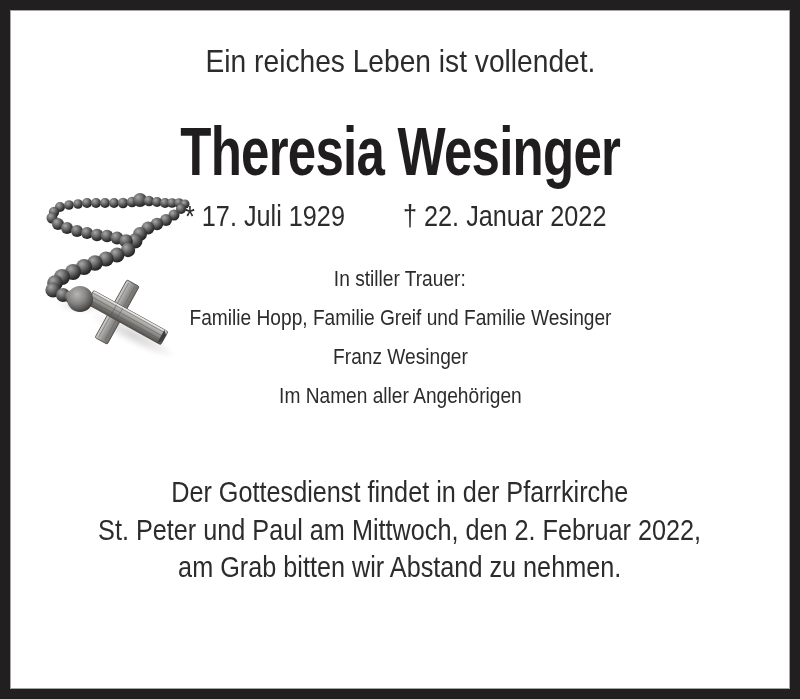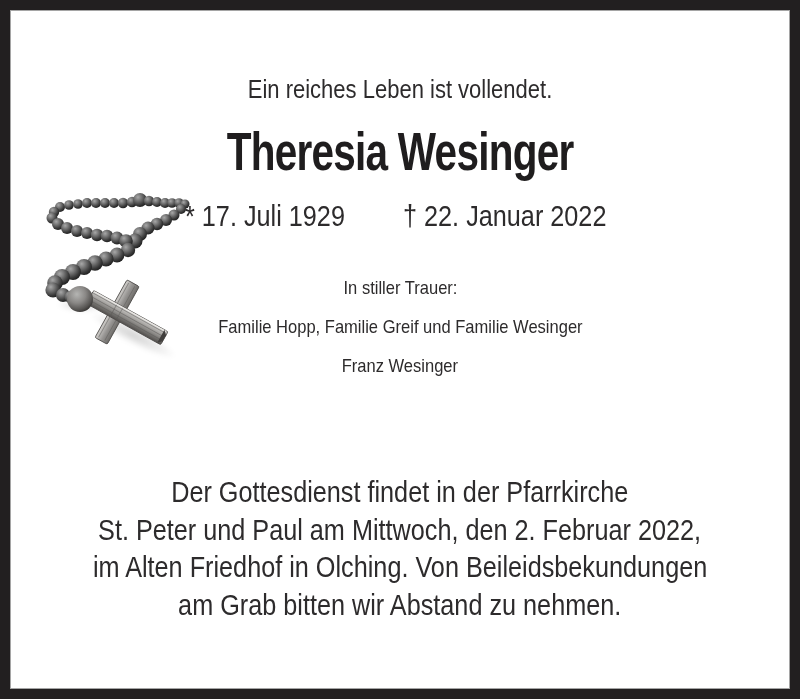--- a/index.html
+++ b/index.html
@@ -23,42 +23,42 @@
     text-align:center;
     color:#2d2b2c;
     white-space:nowrap;
   }
   .squeeze{
     display:inline-block;
     transform:scaleX(0.87);
     transform-origin:center;
     white-space:nowrap;
   }
-  .opening{top:33px;font-size:25px;line-height:34px;margin-top:28px;}
+  .opening{top:33px;font-size:32px;line-height:34px;}
   .opening .squeeze{transform:scaleX(0.88);}
   .name{
     top:100px;
-    font-size:54px;line-height:80px;
+    font-size:68px;line-height:80px;
     font-weight:bold;
     color:#1f1d1e;
     letter-spacing:-1px;
   }
   .name .squeeze{transform:scaleX(0.75);}
   .dateline{
     position:absolute;
     top:188px;
     font-size:29px;line-height:34px;
     color:#2d2b2c;
     white-space:nowrap;
     transform:scaleX(0.87);
     transform-origin:left center;
   }
   .birth{left:174px;}
   .death{left:392px;}
-  .mourning{top:257px;font-size:19px;line-height:39px;}
+  .mourning{top:248px;font-size:22px;line-height:39px;}
   .announcement{top:463px;font-size:29px;line-height:37.5px;}
   .block-line{display:block;}
   .rosary{
     position:absolute;
     left:27px;top:172px;
     width:180px;height:180px;
   }
 </style>
 </head>
 <body>
@@ -75,26 +75,26 @@
     </div>
 
     <div class="dateline birth"><span>*</span>&nbsp;<span>17. Juli 1929</span></div>
 
     <div class="dateline death"><span>†</span>&nbsp;<span>22. Januar 2022</span></div>
 
     <div class="textline mourning">
       <span class="block-line"><span class="squeeze">In stiller Trauer:</span></span>
       <span class="block-line"><span class="squeeze">Familie Hopp, Familie Greif und Familie Wesinger</span></span>
       <span class="block-line"><span class="squeeze">Franz Wesinger</span></span>
+      <span class="block-line"><span class="squeeze">Im Namen aller Angehörigen</span></span>
     </div>
 
     <div class="textline announcement">
       <span class="block-line"><span class="squeeze">Der Gottesdienst findet in der Pfarrkirche</span></span>
       <span class="block-line"><span class="squeeze">St. Peter und Paul am Mittwoch, den 2. Februar 2022,</span></span>
-      <span class="block-line"><span class="squeeze">im Alten Friedhof in Olching. Von Beileidsbekundungen</span></span>
       <span class="block-line"><span class="squeeze">am Grab bitten wir Abstand zu nehmen.</span></span>
     </div>
 
     <svg class="rosary" viewBox="0 0 180 180" xmlns="http://www.w3.org/2000/svg" aria-hidden="true">
       <defs>
         <radialGradient id="beadG" cx="35%" cy="30%" r="75%">
           <stop offset="0" stop-color="#a8a8a8"></stop>
           <stop offset="0.4" stop-color="#6e6e6e"></stop>
           <stop offset="0.75" stop-color="#3a3a3a"></stop>
           <stop offset="1" stop-color="#1c1c1c"></stop>

